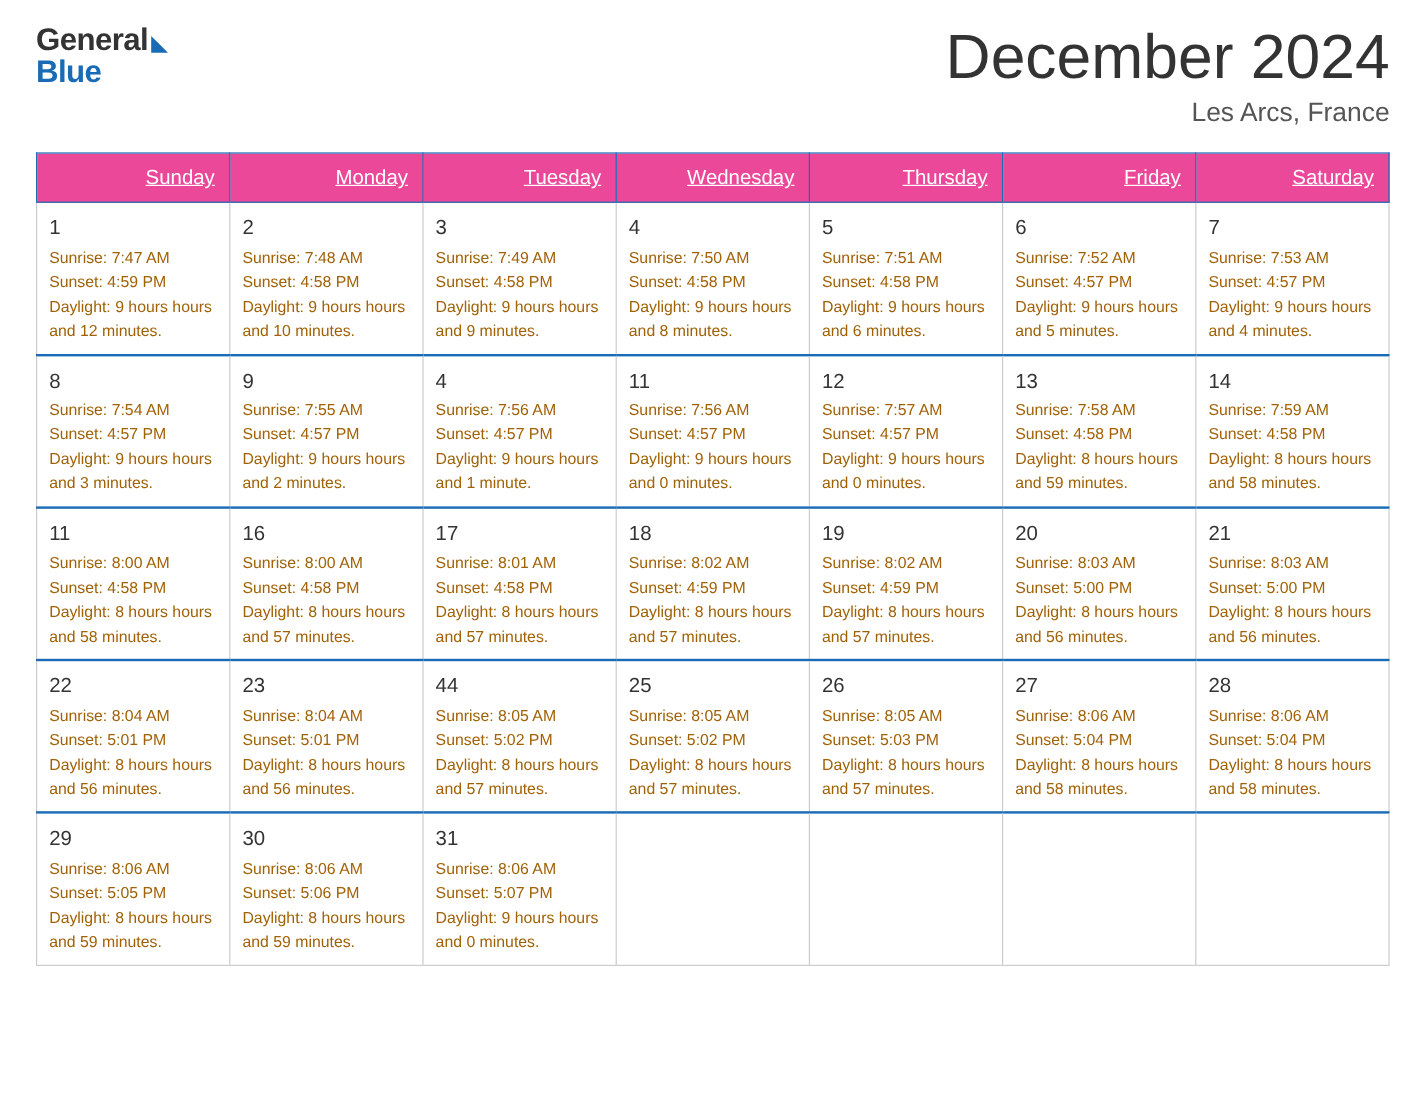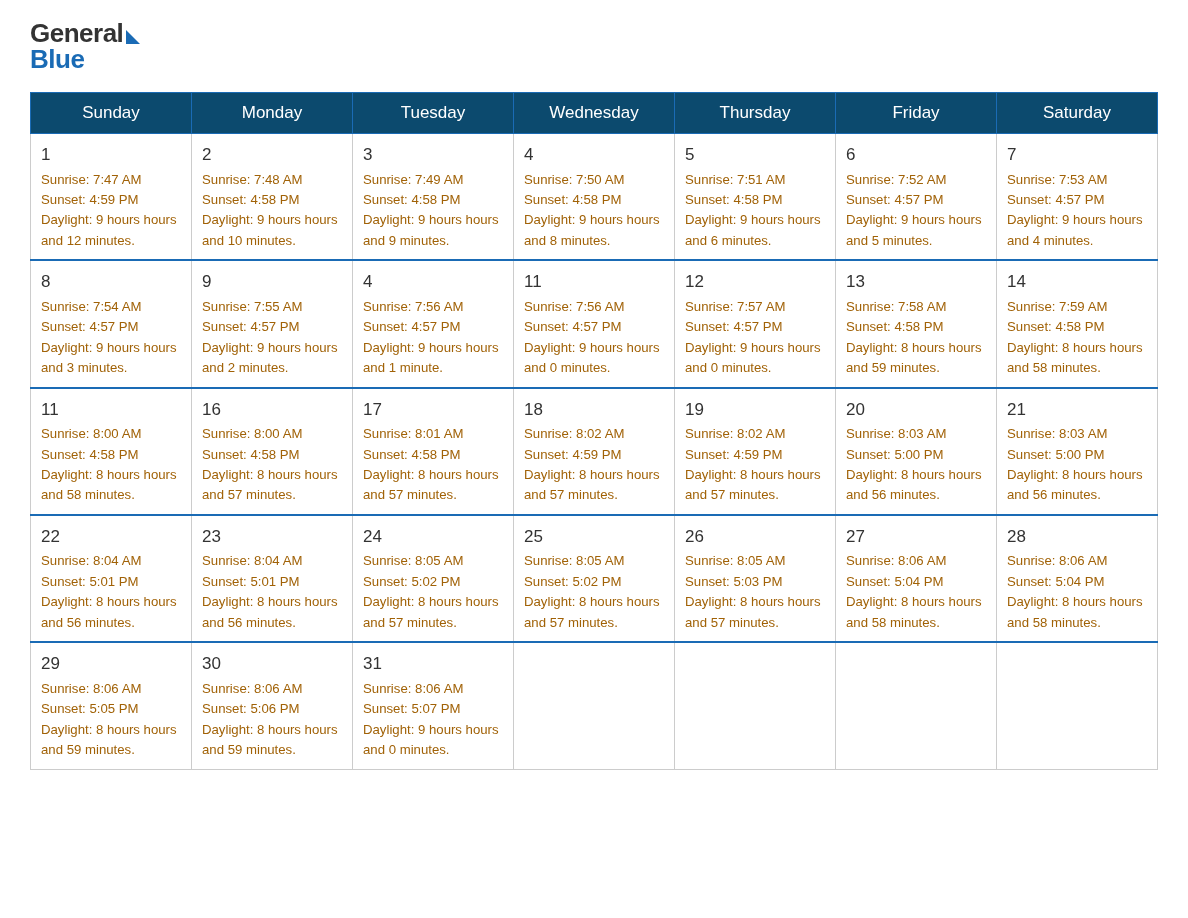--- a/index.html
+++ b/index.html
@@ -33,27 +33,28 @@
     .location {
       font-size: 22px;
       color: #555;
       margin-top: 4px;
     }
     .calendar-table {
       width: 100%;
       border-collapse: collapse;
     }
     .calendar-table th {
-      background-color: #0c4a6e;
+      background-color: #ec4899;
       color: #fff;
       padding: 10px 12px;
       font-size: 17px;
       font-weight: normal;
-      text-align: center;
+      text-align: right;
       border: 1px solid #1a6bb5;
+      text-decoration: underline;
     }
     .calendar-table td {
       border: 1px solid #ccc;
       padding: 8px 10px;
       vertical-align: top;
       width: calc(100% / 7);
       min-height: 110px;
       font-size: 13.5px;
       line-height: 1.5;
     }
@@ -101,20 +102,24 @@
 <body>
 
 <div class="header">
   <div class="logo">
     <div class="logo-wrapper">
       <div class="logo-block">
         <span class="logo-line1">General<span style="display:inline-block;width:0;height:0;border-style:solid;border-width:14px 0 0 14px;border-color:transparent transparent transparent #1a6bb5;margin-left:3px;vertical-align:bottom;margin-bottom:2px;"></span></span>
         <span class="logo-line2">Blue</span>
       </div>
     </div>
+  </div>
+  <div class="title-area">
+    <div class="month-title">December 2024</div>
+    <div class="location">Les Arcs, France</div>
   </div>
 </div>
 
 <table class="calendar-table">
   <thead>
     <tr>
       <th>Sunday</th>
       <th>Monday</th>
       <th>Tuesday</th>
       <th>Wednesday</th>
@@ -217,21 +222,21 @@
       <tr class="row-divider">
         <td>
         <span class="day-number">22</span>
         <span class="day-info">Sunrise: 8:04 AM<br>Sunset: 5:01 PM<br>Daylight: 8 hours hours<br>and 56 minutes.</span>
       </td>
         <td>
         <span class="day-number">23</span>
         <span class="day-info">Sunrise: 8:04 AM<br>Sunset: 5:01 PM<br>Daylight: 8 hours hours<br>and 56 minutes.</span>
       </td>
         <td>
-        <span class="day-number">24</span>
+        <span class="day-number">44</span>
         <span class="day-info">Sunrise: 8:05 AM<br>Sunset: 5:02 PM<br>Daylight: 8 hours hours<br>and 57 minutes.</span>
       </td>
         <td>
         <span class="day-number">25</span>
         <span class="day-info">Sunrise: 8:05 AM<br>Sunset: 5:02 PM<br>Daylight: 8 hours hours<br>and 57 minutes.</span>
       </td>
         <td>
         <span class="day-number">26</span>
         <span class="day-info">Sunrise: 8:05 AM<br>Sunset: 5:03 PM<br>Daylight: 8 hours hours<br>and 57 minutes.</span>
       </td>

